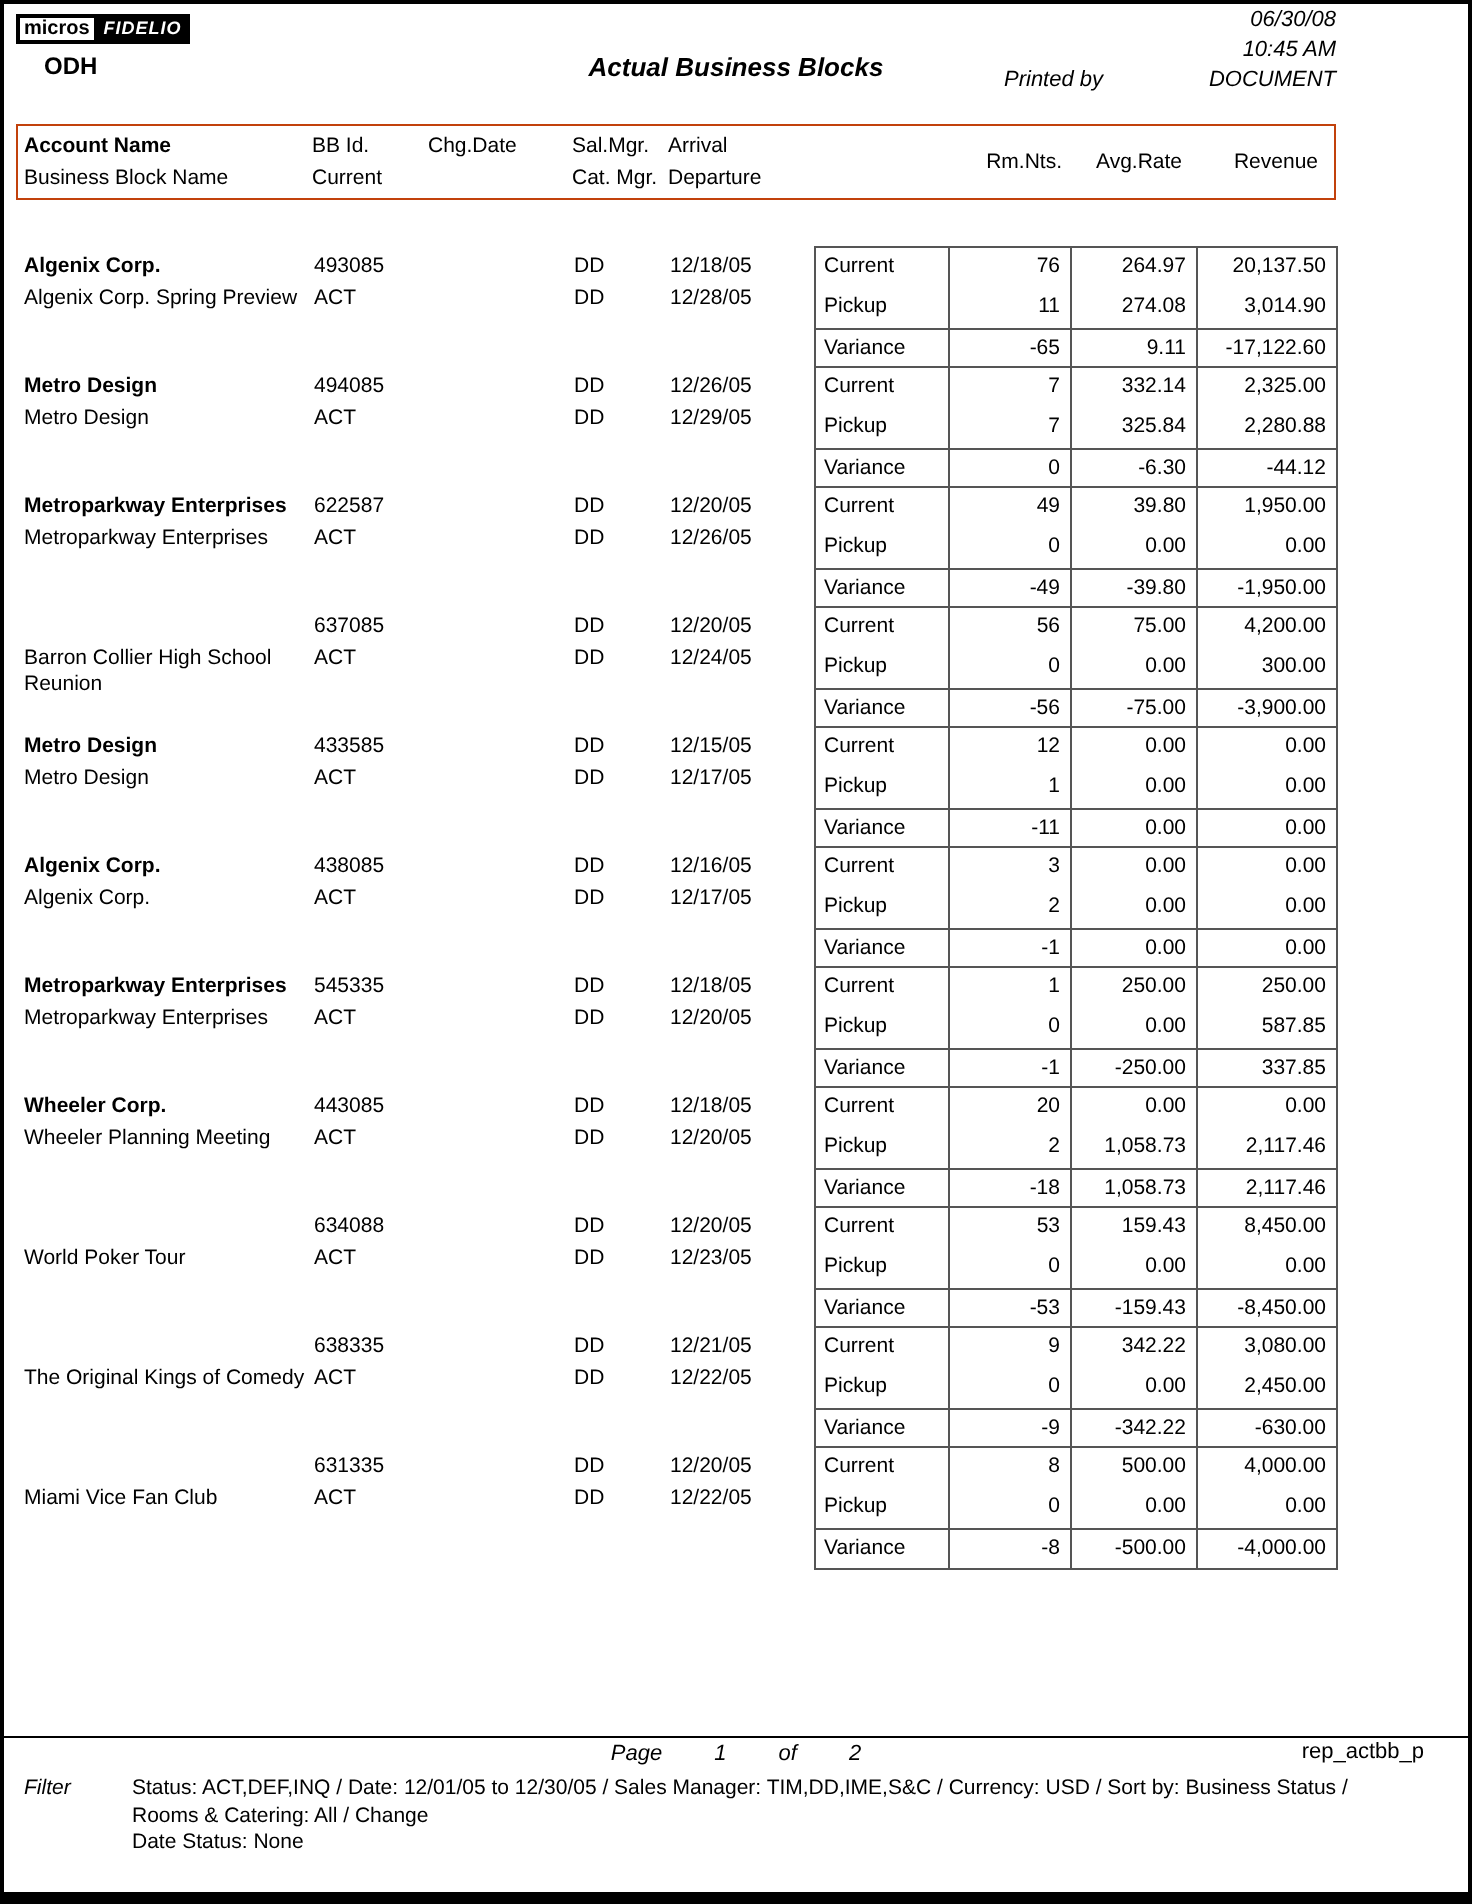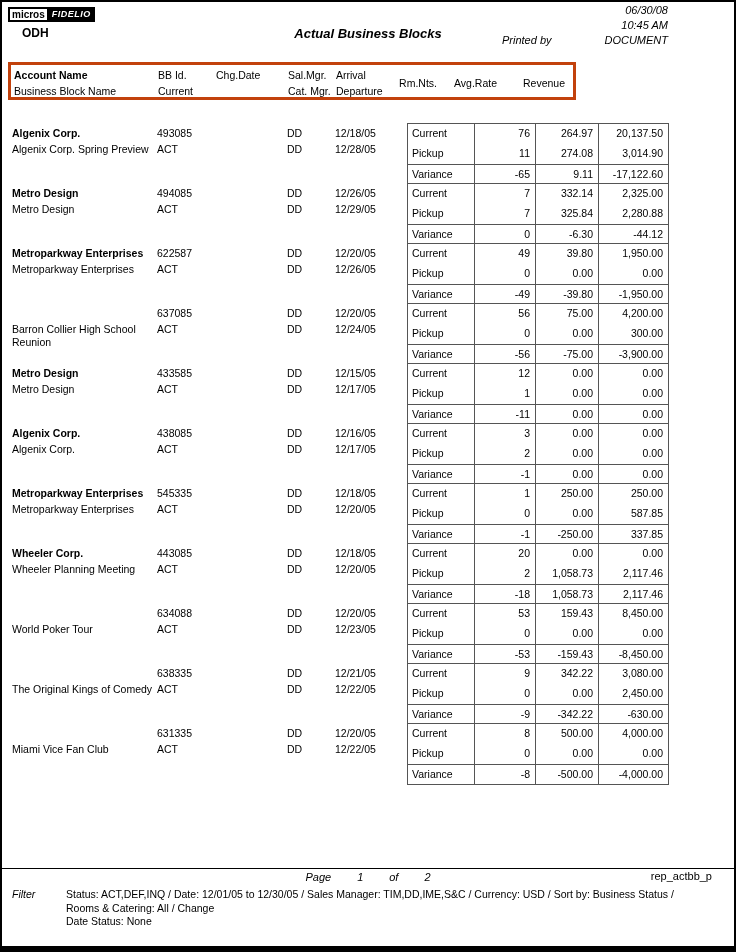--- a/index.html
+++ b/index.html
@@ -13,21 +13,21 @@
   .logo-micros{border:2px solid #000;background:#fff;color:#000;font-weight:700;font-size:10px;line-height:11px;padding:0 2px;}
   .logo-fidelio{background:#000;color:#fff;font-weight:700;font-style:italic;font-size:9px;line-height:15px;padding:0 4px 0 3px;letter-spacing:.5px;}
   .prop-code{position:absolute;left:20px;top:24px;font-weight:700;font-size:12px;}
   .hotel-name{position:absolute;left:0;right:0;top:2px;text-align:center;font-weight:700;font-style:italic;font-size:13px;}
   .report-title{position:absolute;left:0;right:0;top:24px;text-align:center;font-weight:700;font-style:italic;font-size:13px;}
   .hdr-date{position:absolute;right:66px;top:2px;font-style:italic;font-size:11px;}
   .hdr-time{position:absolute;right:66px;top:17px;font-style:italic;font-size:11px;}
   .printed-by-label{position:absolute;left:500px;top:32px;font-style:italic;font-size:11px;}
   .printed-by-value{position:absolute;right:66px;top:32px;font-style:italic;font-size:11px;}
   
-  .col-header{position:absolute;left:6px;top:60px;width:568px;height:38px;border:3px solid #c2410c;box-sizing:border-box;font-size:10.5px;}
+  .col-header{position:absolute;left:6px;top:60px;width:660px;height:38px;border:1px solid #c2410c;box-sizing:border-box;font-size:10.5px;}
   .col-header span{position:absolute;white-space:nowrap;}
   .ch-account{left:3px;top:4px;font-weight:700;}
   .ch-bbname{left:3px;top:20px;}
   .ch-bbid{left:147px;top:4px;}
   .ch-status{left:147px;top:20px;}
   .ch-chg{left:205px;top:4px;}
   .ch-sal{left:277px;top:4px;}
   .ch-cat{left:277px;top:20px;}
   .ch-arr{left:325px;top:4px;}
   .ch-dep{left:325px;top:20px;}

